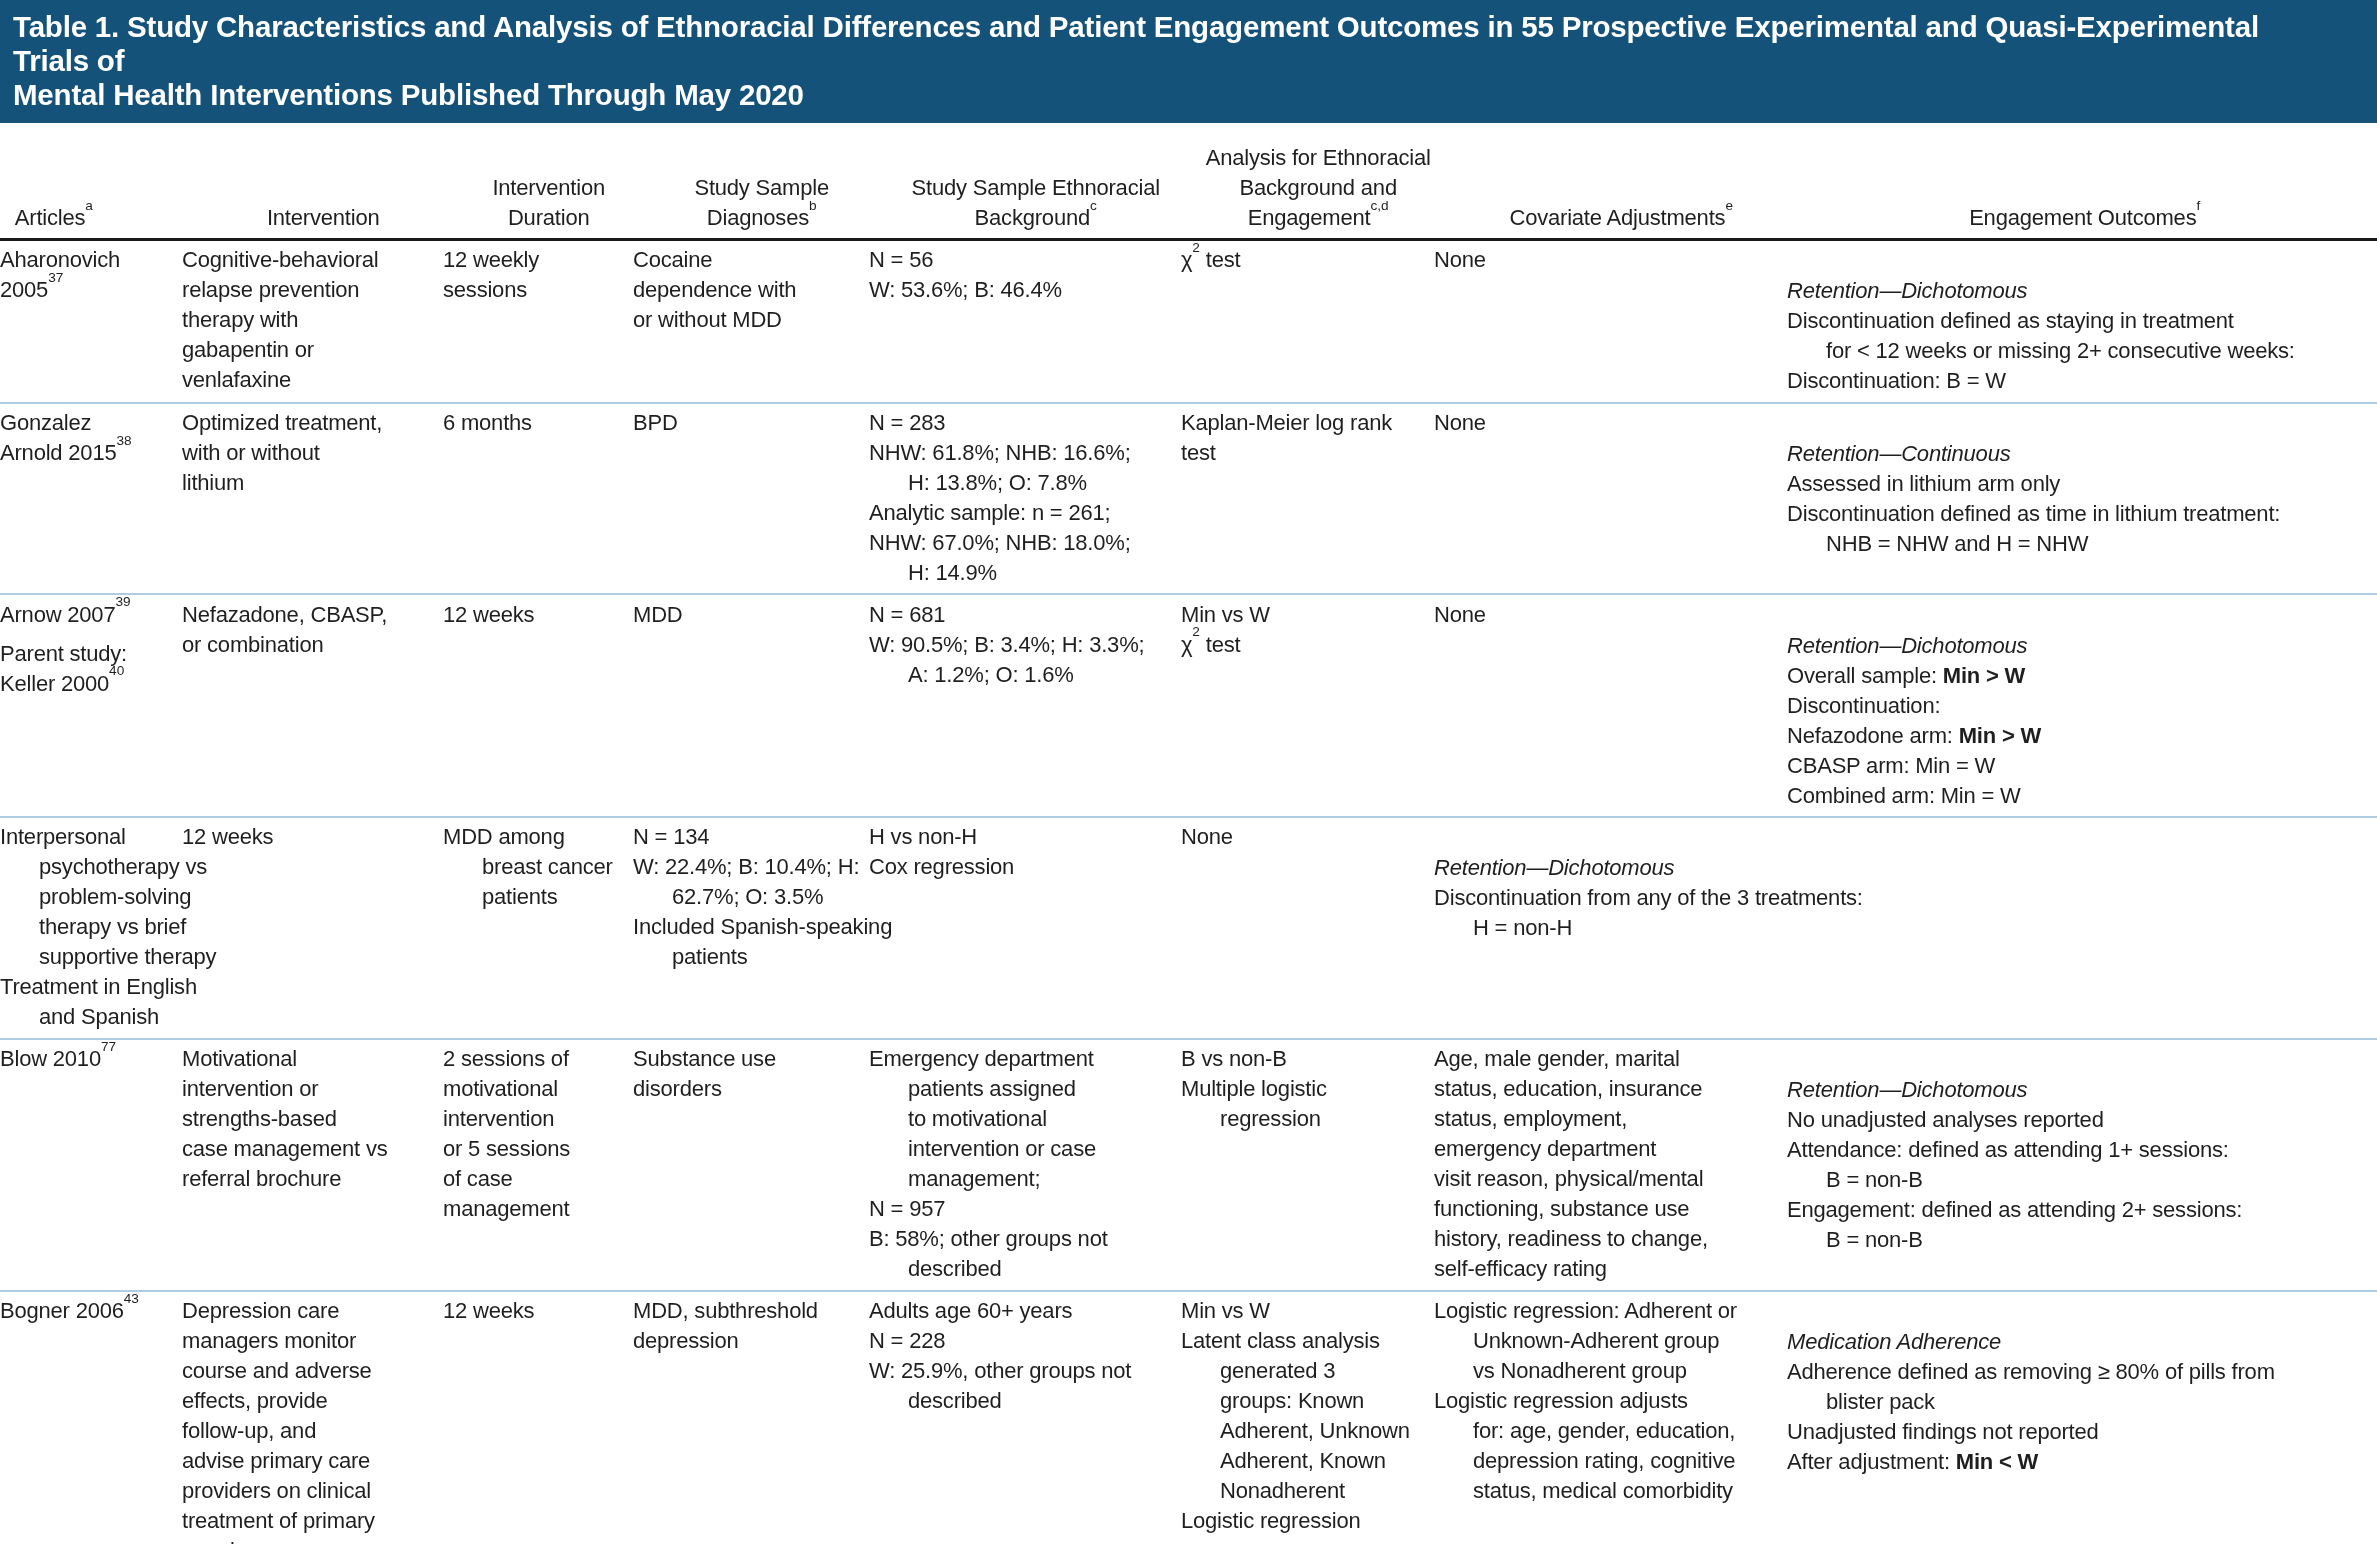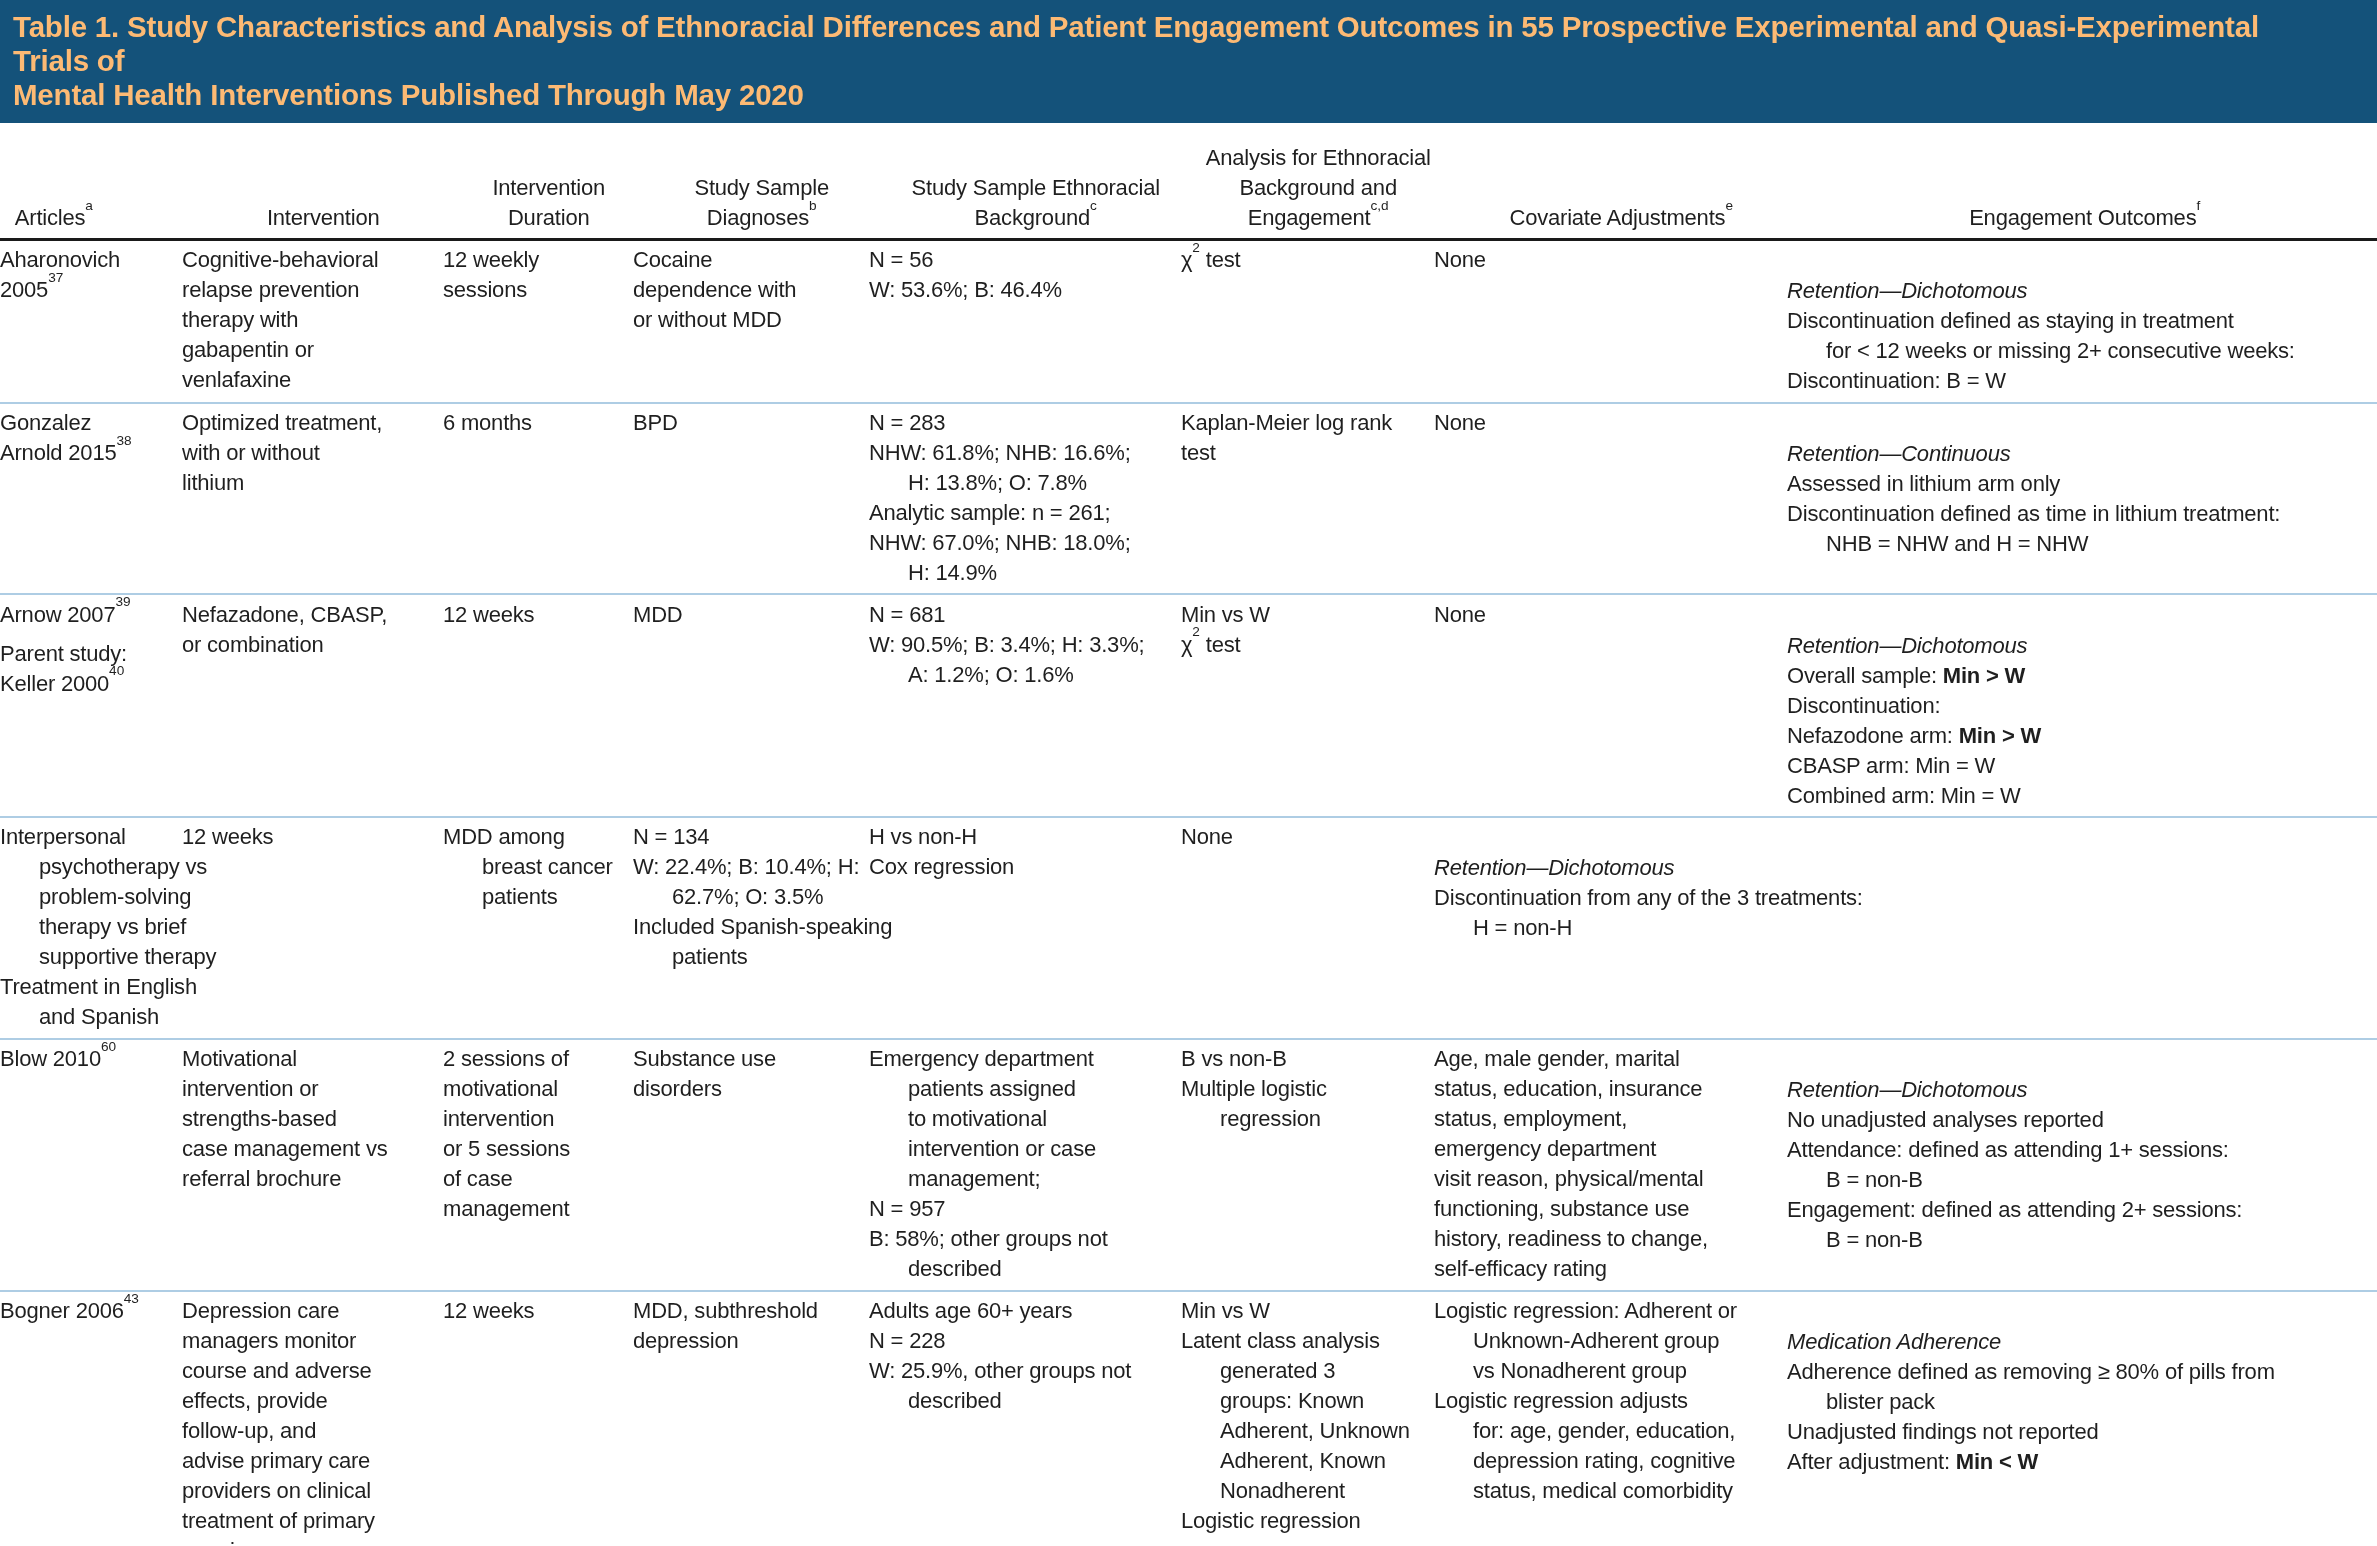--- a/index.html
+++ b/index.html
@@ -1,20 +1,20 @@
 <!DOCTYPE html>
 <html style="--title-bar-bg: #14527A; --bottom-bar-bg: #14527A; --row-divider: #AECDE4; --header-rule: #1A1A1A; --text: #1F1F1F;font-size:13px"><head>
 <meta charset="utf-8">
 <style>
   html,body{margin:0;padding:0;background:#fff;}
   .page{position:relative;width:2377px;height:1547px;background:#fff;overflow:hidden;
         font-family:"Liberation Sans",sans-serif;color:var(--text,#1f1f1f);
         font-size:22px;line-height:30px;letter-spacing:-0.2px;}
   
-  .titlebar{background:var(--title-bar-bg,#14527a);color:#fdba74;padding:9.8px 49px 11.5px 13px;}
+  .titlebar{background:var(--title-bar-bg,#14527a);color:#ffffff;padding:9.8px 49px 11.5px 13px;}
   .titleline{font-size:29.5px;line-height:34px;font-weight:bold;letter-spacing:-0.2px;}
   
   .grid{display:grid;grid-template-columns:182px 261px 190px 236px 312px 253px 353px 574px;
         padding-left:14.8px;padding-right:3.3px;box-sizing:border-box;width:2377px;}
   .thead{align-items:end;padding-top:19.7px;border-bottom:3.3px solid var(--header-rule,#1a1a1a);}
   .th{display:flex;flex-direction:column;justify-content:flex-end;text-align:center;
       padding:0 8.2px 4.9px 0;}
   .th.left{text-align:left;}
   .tr{border-top:2.5px solid var(--row-divider,#aecde4);padding:4.1px 0 5.7px 0;}
   .tr.first{border-top:none;border-radius:7px;}
@@ -213,21 +213,21 @@
           <div class="ln">None</div>
         </div>
         <div class="td">
           <div class="ln it">Retention—Dichotomous</div>
           <div class="ln">Discontinuation from any of the 3 treatments:</div>
           <div class="ln ind">H = non-H</div>
         </div>
       </div>
       <div class="grid tr">
         <div class="td">
-          <div class="ln">Blow 2010<sup>60</sup></div>
+          <div class="ln">Blow 2010<sup>77</sup></div>
         </div>
         <div class="td">
           <div class="ln">Motivational</div>
           <div class="ln">intervention or</div>
           <div class="ln">strengths-based</div>
           <div class="ln">case management vs</div>
           <div class="ln">referral brochure</div>
         </div>
         <div class="td">
           <div class="ln">2 sessions of</div>

